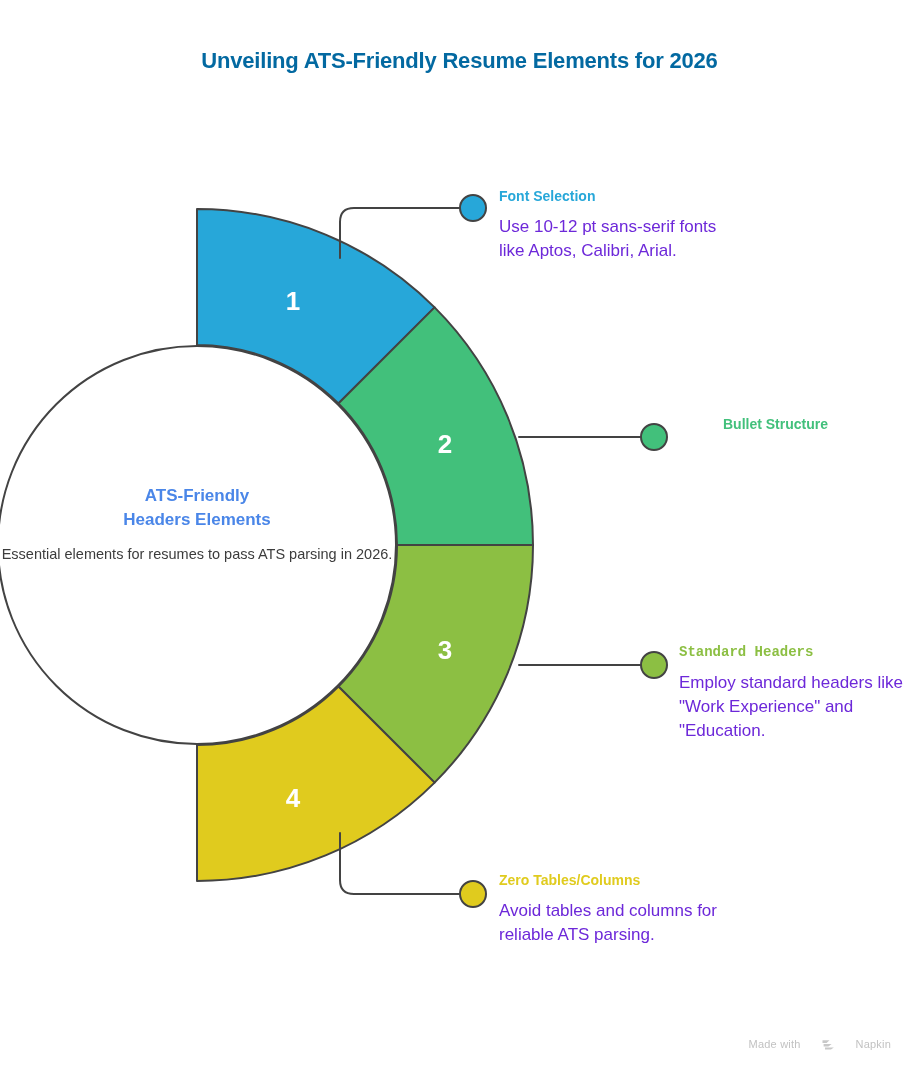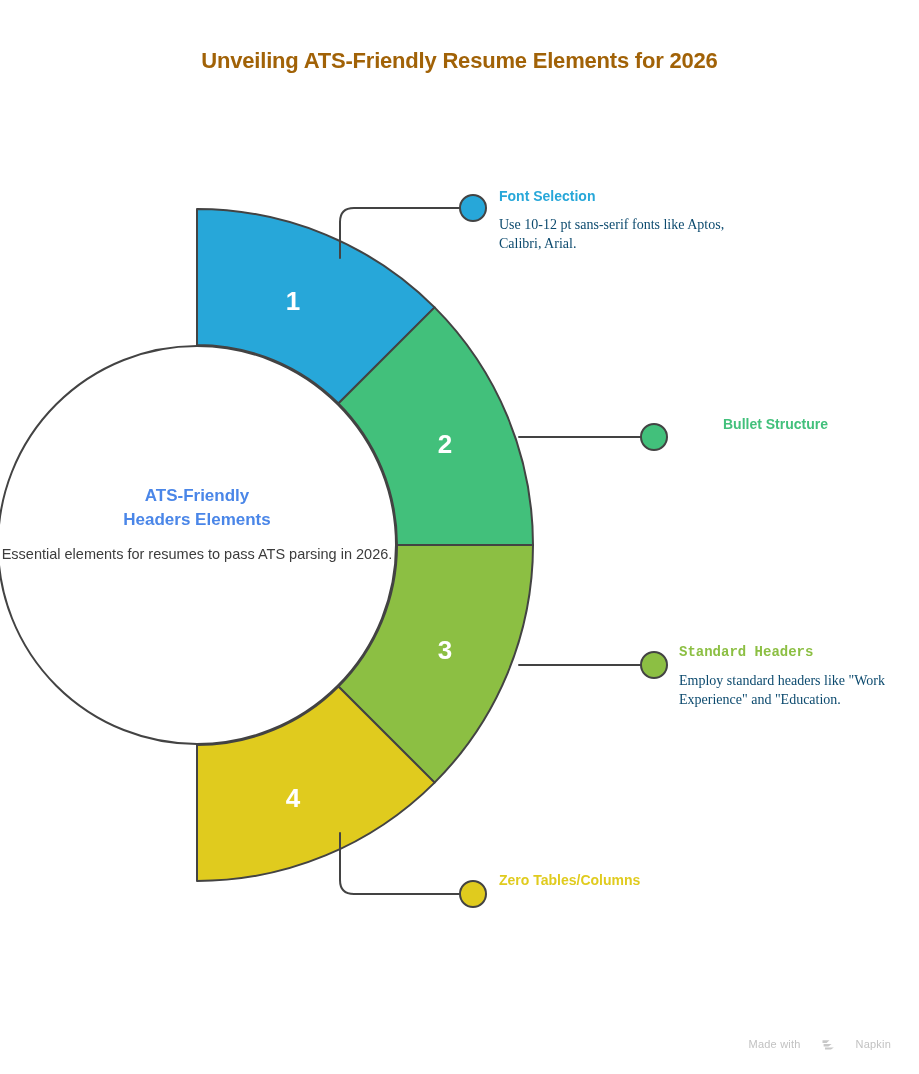--- a/index.html
+++ b/index.html
@@ -17,21 +17,21 @@
   }
 
   #page-title {
     position: absolute;
     top: 48px;
     left: 0;
     width: 919px;
     text-align: center;
     font-size: 22px;
     font-weight: bold;
-    color: #a16207;
+    color: #0369a1;
     letter-spacing: -0.2px;
   }
 
   #diagram {
     position: absolute;
     top: 0;
     left: 0;
     width: 919px;
     height: 1074px;
   }
@@ -74,25 +74,24 @@
     position: absolute;
     width: 236px;
   }
   .callout-title {
     font-size: 14px;
     font-weight: bold;
     line-height: 1.25;
     margin: 0;
   }
   .callout-desc {
-    font-size: 14px;
+    font-size: 17px;
     line-height: 1.42;
-    color: #0c4a6e;
+    color: #6d28d9;
     margin: 9px 0 0 0;
-    font-family: Liberation Serif, serif;
   }
 
   #callout-1 { left: 499px; top: 188px; }
   #callout-2 { left: 679px; top: 416px; }
   #callout-3 { left: 679px; top: 644px; }
   #callout-4 { left: 499px; top: 872px; }
 
   
   #footer {
     position: absolute;
@@ -175,20 +174,21 @@
   <p class="callout-title" style="color:#42c07b;margin-left:44px;">Bullet Structure</p>
 </div>
 
 <div class="callout" id="callout-3">
   <p class="callout-title" style="color:#8cbf43;font-family:Liberation Mono, monospace;">Standard Headers</p>
   <p class="callout-desc">Employ standard headers like "Work Experience" and "Education.</p>
 </div>
 
 <div class="callout" id="callout-4">
   <p class="callout-title" style="color:#e0cb1e;">Zero Tables/Columns</p>
+  <p class="callout-desc">Avoid tables and columns for reliable ATS parsing.</p>
 </div>
 
 <div id="footer" style="color: rgb(194, 194, 194);">
   <span>Made with</span>
   <span>
     <svg width="13" height="11" viewBox="0 0 13 11" xmlns="http://www.w3.org/2000/svg">
       <path d="M0.5 1.2 L7.5 1.2 L4.6 4.0 L0.5 4.0 Z" fill="#c8c8c8"></path>
       <path d="M1.6 5.0 L9.6 5.0 L6.4 7.6 L1.6 7.6 Z" fill="#c8c8c8"></path>
       <path d="M3.0 8.5 L11.8 8.5 L9.0 10.6 L3.0 10.6 Z" fill="#c8c8c8"></path>
     </svg>

